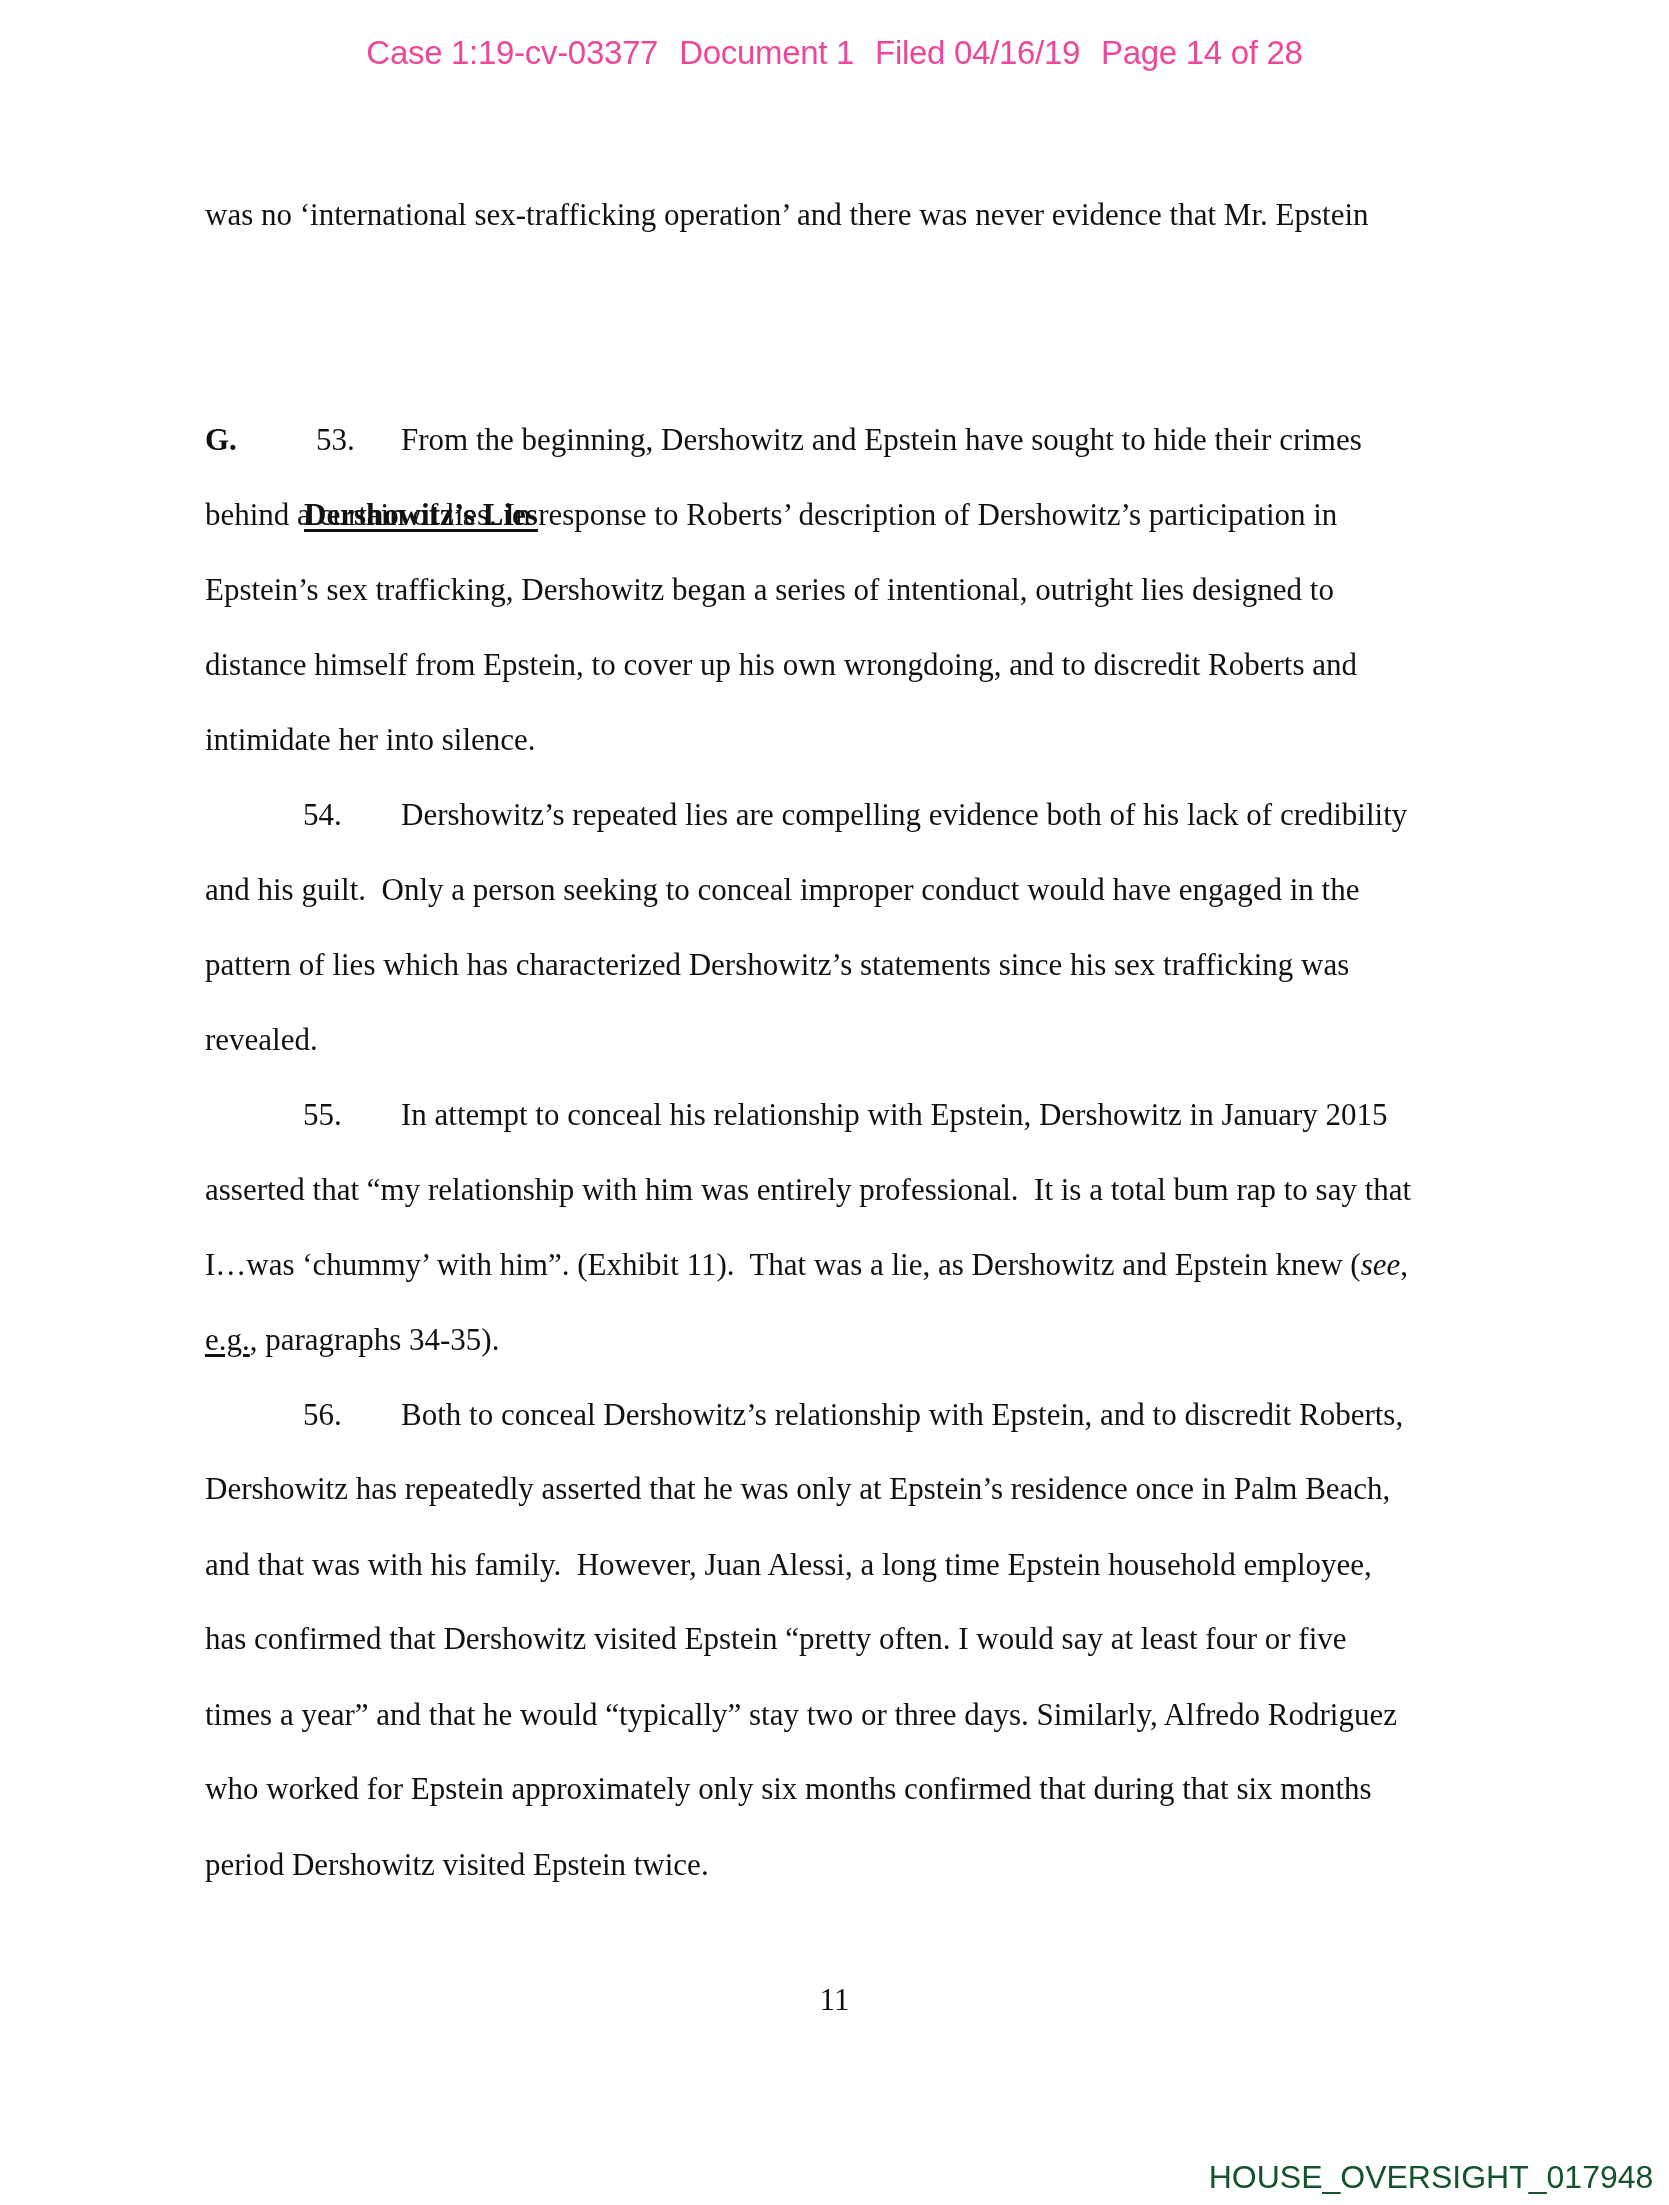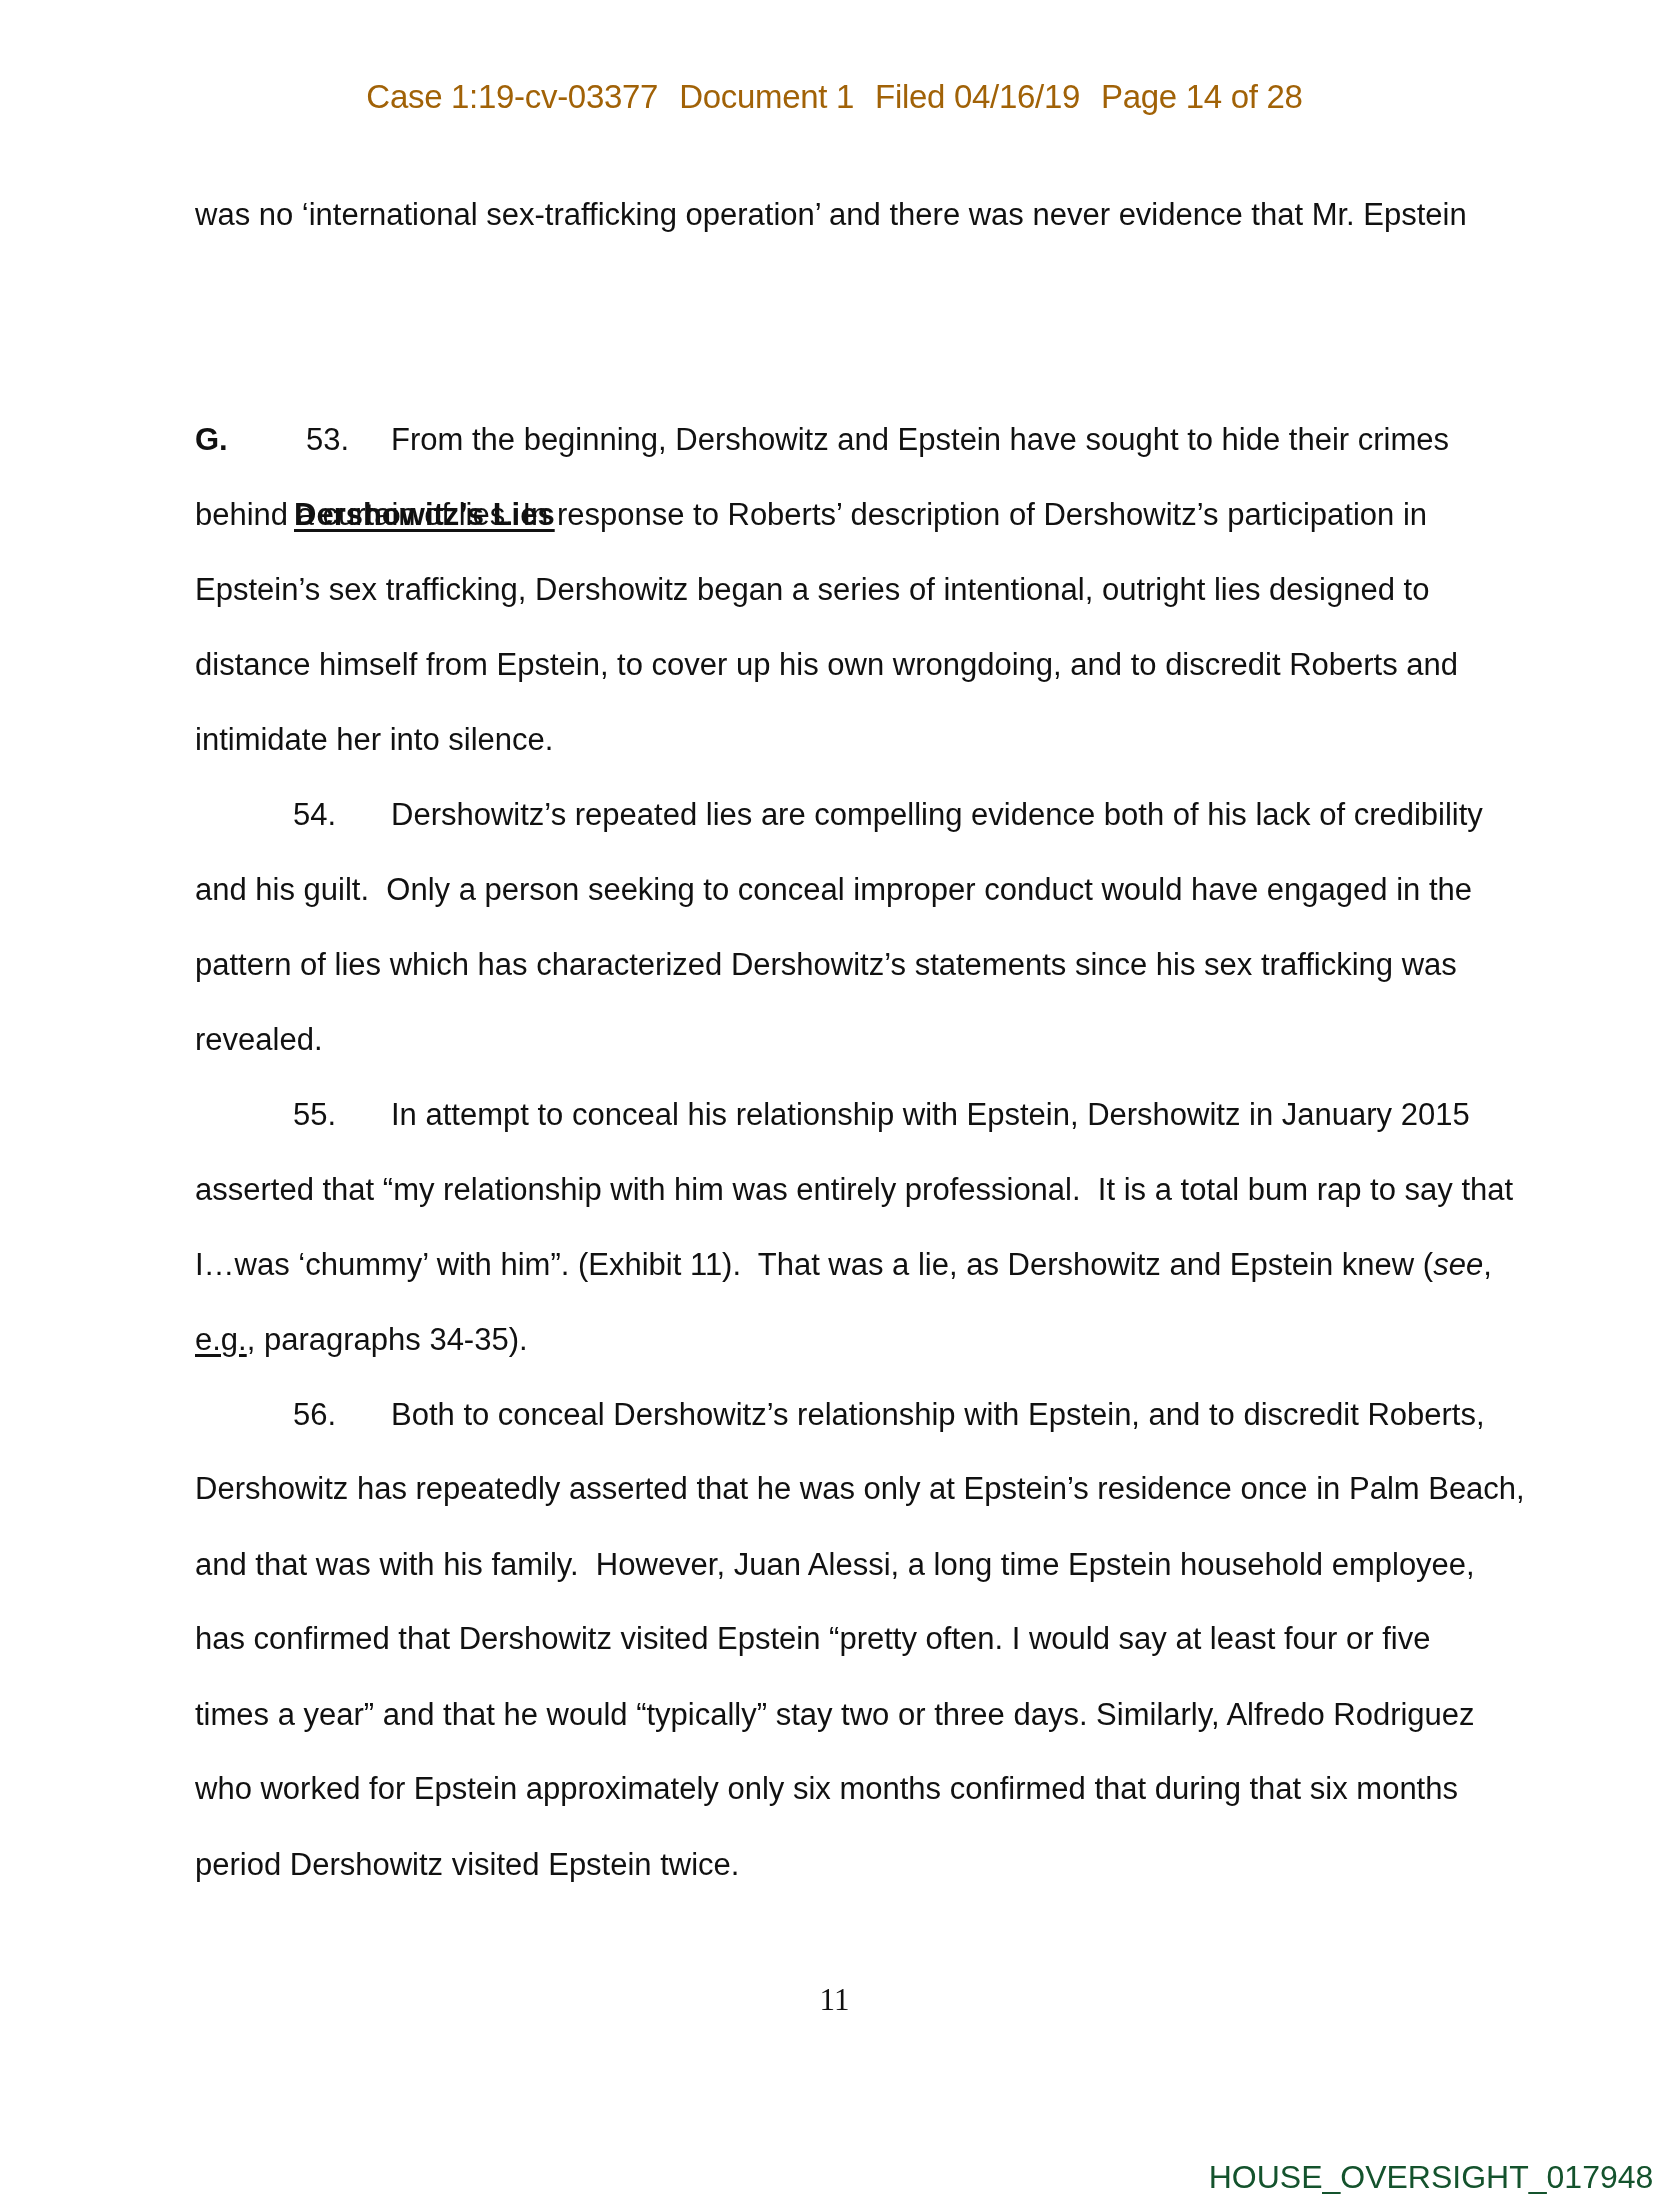--- a/index.html
+++ b/index.html
@@ -1,25 +1,25 @@
 <!DOCTYPE html>
 <html style="font-size:10.5px"><head>
 <meta charset="utf-8">
 <style>
   html, body { margin: 0; padding: 0; background: #ffffff; }
   body { width: 1669px; height: 2205px; position: relative; overflow: hidden; }
   .header {
     position: absolute; top: 34px; left: 0; width: 1669px; text-align: center;
-    font-family: "Liberation Sans", sans-serif; font-size: 33px; color: #a16207;
-    white-space: pre; letter-spacing: -0.3px; margin-top: 44px;
+    font-family: "Liberation Sans", sans-serif; font-size: 33px; color: #ec4899;
+    white-space: pre; letter-spacing: -0.3px;
   }
   .header span { margin: 0 10.5px; }
   .body-text {
-    position: absolute; left: 195px; width: 1276px;
-    font-family: Liberation Sans, sans-serif; font-size: 31px; color: #111;
+    position: absolute; left: 205px; width: 1276px;
+    font-family: Liberation Serif, serif; font-size: 31px; color: #111;
     line-height: 75px;
   }
   .line { position: absolute; left: 0; white-space: pre; }
   .heading-letter { position: absolute; left: 0; font-weight: bold; }
   .heading-title { position: absolute; left: 99px; font-weight: bold; text-decoration: underline; text-underline-offset: 3.9px; }
   .page-num {
     position: absolute; top: 1982px; left: 0; width: 1669px; text-align: center;
     font-family: "Liberation Serif", serif; font-size: 31px; color: #111;
   }
   .bates {

